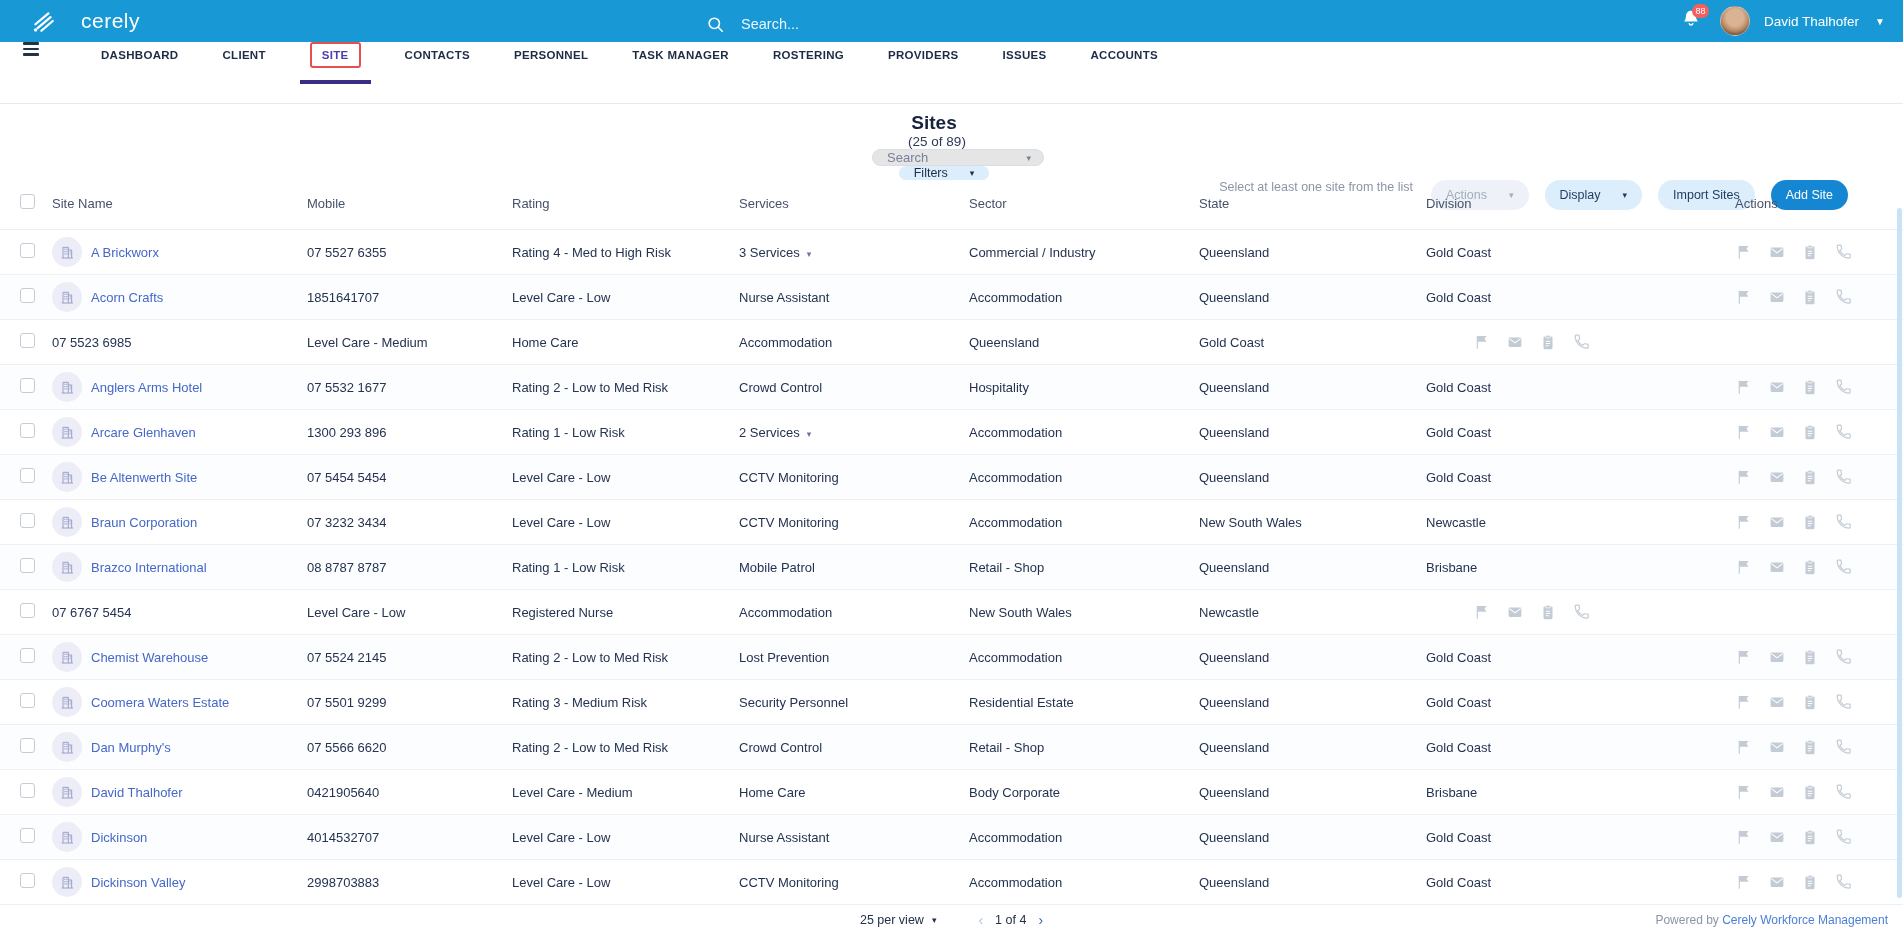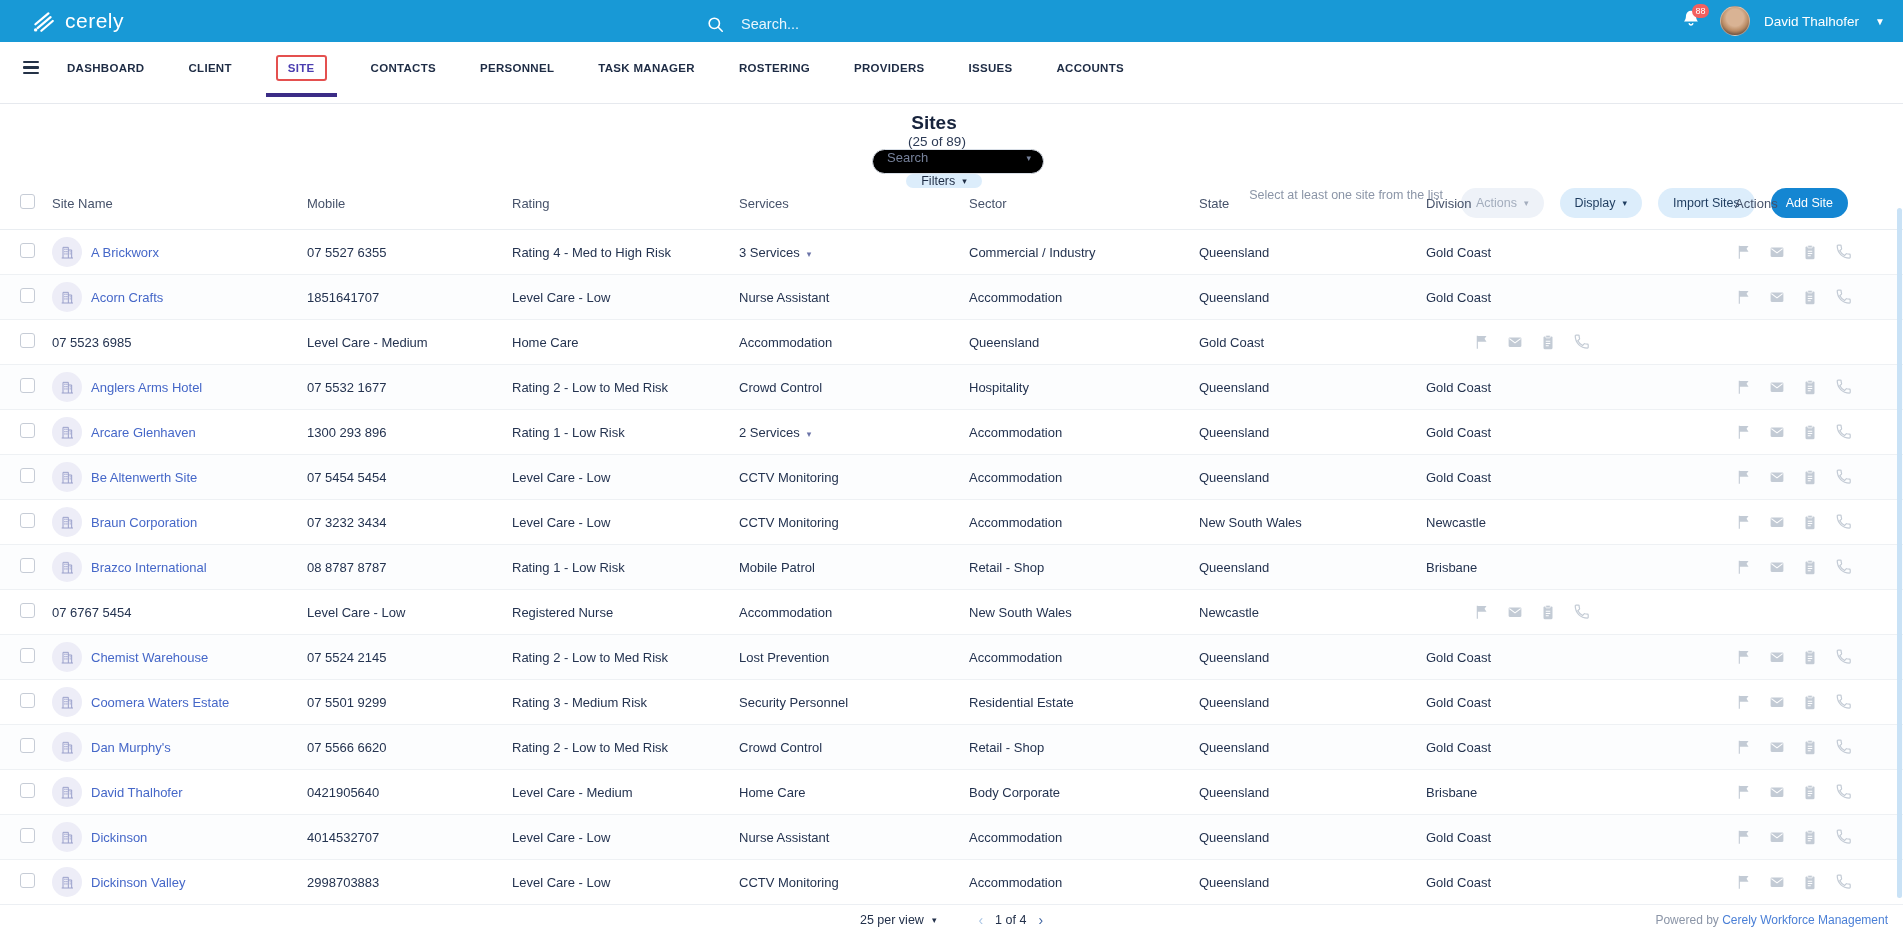--- a/index.html
+++ b/index.html
@@ -2,54 +2,54 @@
 <html><head>
 <meta charset="utf-8">
 <style>
   * { box-sizing: border-box; margin: 0; padding: 0; }
   html,body { width:1903px; height:934px; overflow:hidden; background:#fff;
     font-family:"Liberation Sans", sans-serif; color:#263450; }
   body { position:relative; }
 
   
   .topbar { height:42px; background:#1899d6; display:flex; align-items:center; position:relative; }
-  .brand { display:flex; align-items:center; gap:9px; margin-left:30px; }
+  .brand { display:flex; align-items:center; gap:25px; margin-left:30px; }
   .brand-name { color:#fff; font-size:21px; letter-spacing:.5px; font-weight:400; }
   .global-search { position:absolute; left:706px; top:0; height:48px; display:flex; align-items:center; gap:16px; cursor:text; }
   .global-search .placeholder { color:#eaf6fd; font-size:14.5px; }
   .top-right { position:absolute; right:18px; top:0; height:42px; display:flex; align-items:center; gap:14px; }
   .bell-wrap { position:relative; width:26px; height:26px; cursor:pointer; }
   .badge { position:absolute; top:-4px; left:12px; background:#f2605f; color:#fff; font-size:9px;
     min-width:17px; height:14px; border-radius:8px; display:flex; align-items:center; justify-content:center; padding:0 3px; }
   .avatar { width:30px; height:30px; border-radius:50%;
     background:radial-gradient(circle at 50% 38%, #d9b394 0 38%, #b98a63 60%, #6e5340 78%, #4d5e6e 79%);
     border:1px solid rgba(255,255,255,.4); }
   .user-name { color:#fff; font-size:13.5px; }
   .user-caret { color:#fff; font-size:10px; margin-left:2px; cursor:pointer; }
 
   
-  .navbar { height:62px; border-bottom:1px solid #e6e9ee; display:flex; align-items:center; padding:0 16px 10px 23px; background:#fff; }
+  .navbar { height:62px; border-bottom:1px solid #e6e9ee; display:flex; align-items:flex-start; padding:0 16px 10px 23px; background:#fff;gap:34px; }
   .hamburger { width:16px; display:flex; flex-direction:column; gap:3px; cursor:pointer; margin-right:28px; }
   .hamburger span { height:2.5px; background:#243247; border-radius:1px; }
   .nav-items { display:flex; align-items:center; gap:44px; }
   .nav-item { font-size:11.5px; font-weight:700; color:#1d2b44; letter-spacing:.3px; cursor:pointer;
     text-decoration:none; position:relative; }
   .nav-item.active { color:#4a3db0; border:2px solid #e4504f; border-radius:3px; padding:5px 10px; }
   .nav-underline { position:absolute; left:-12px; right:-12px; bottom:-18px; height:4px; background:#3b2c86; }
 
   
   .page-header { height:52px; margin-top:8px; display:flex; align-items:center; padding:0 55px 0 20px;flex-direction:column; }
   .page-title { font-size:19px; font-weight:700; color:#17233c; }
   .page-count { font-size:13.5px; color:#2c3a55; font-weight:400; margin-left:6px; }
   .search-select { width:172px; height:30px; border:1px solid #d8dee6; border-radius:16px; margin-left:48px;
-    display:flex; align-items:center; justify-content:space-between; padding:0 12px 8px 14px; cursor:pointer; background:#000000; }
+    display:flex; align-items:center; justify-content:space-between; padding:0 12px 0 14px; cursor:pointer; background:#e5e5e5; }
   .search-select .ph { color:#76819a; font-size:13px; }
   .caret { font-size:9px; color:#76819a; }
   .btn { height:30px; border:none; border-radius:16px; font-size:12.5px; font-family:inherit;
-    display:inline-flex; align-items:center; gap:7px; padding:0 15px; cursor:pointer; }
+    display:inline-flex; align-items:center; gap:22px; padding:0 15px; cursor:pointer; }
   .btn-filters { background:#dcedfb; color:#1f2d45; margin-left:20px; }
   .btn .caret { color:inherit; }
   .right-controls { margin-left:auto; display:flex; align-items:flex-start; gap:16px; }
   .hint { color:#8b95a7; font-size:12.5px; margin-right:2px; }
   .btn-disabled { background:#eef2f8; color:#a3adbd; cursor:default; }
   .btn-light { background:#dcedfb; color:#1d3b5e; }
   .btn-primary { background:#1486d2; color:#fff; }
 
   
   .grid { display:grid; grid-template-columns:32px 255px 205px 227px 230px 230px 227px 262px 1fr;

